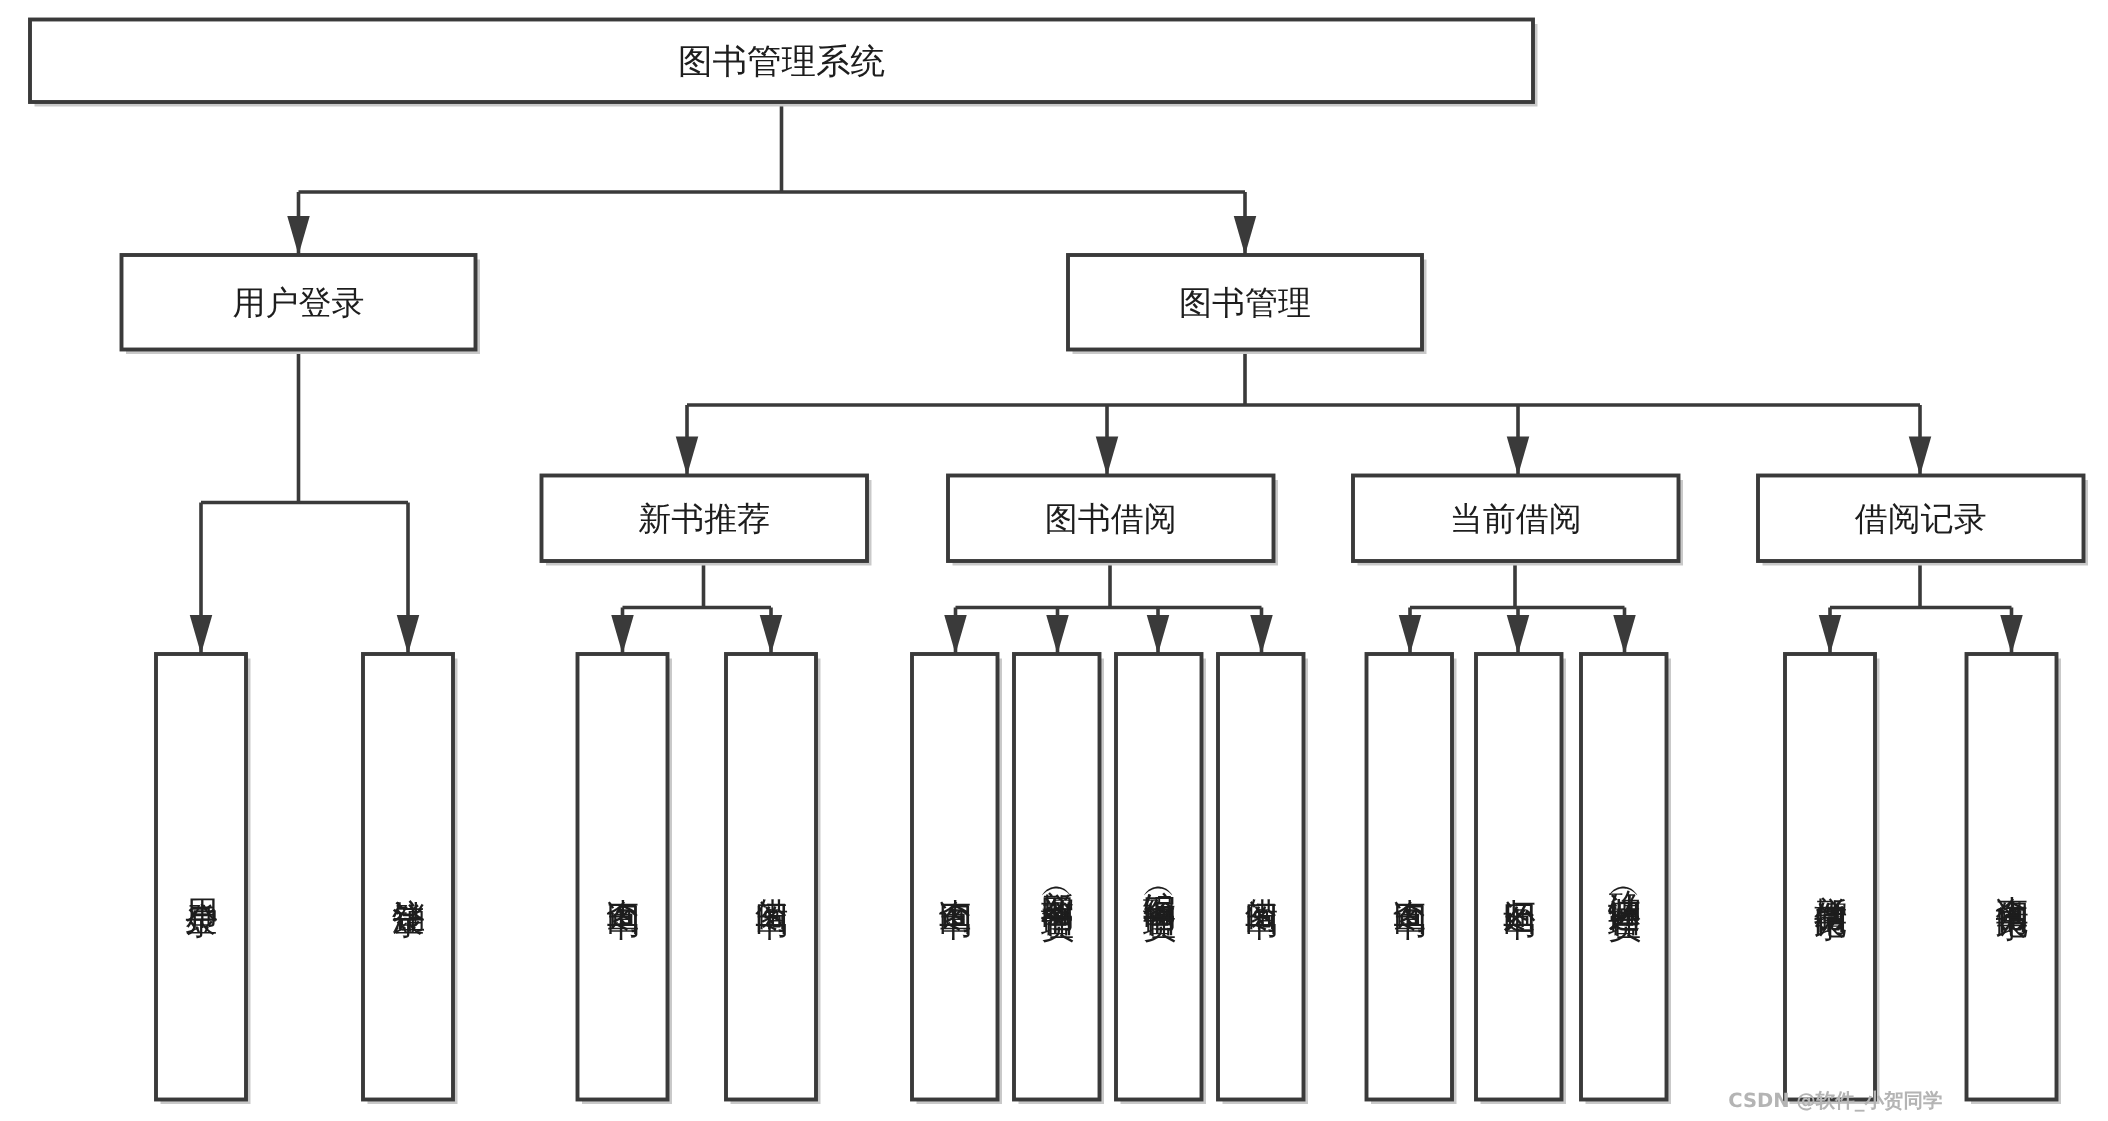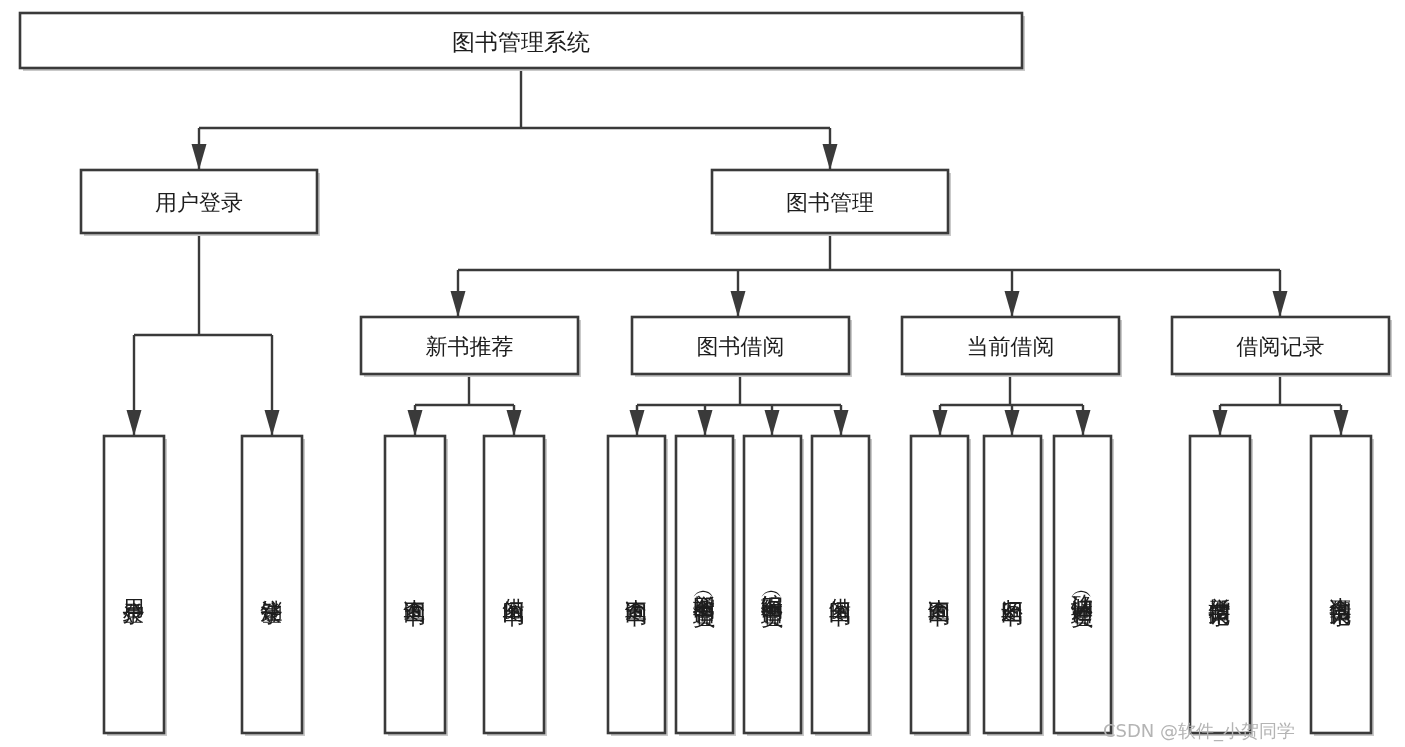--- a/index.html
+++ b/index.html
@@ -74,23 +74,24 @@
     letter-spacing: 2px;
     color: #1d1d1d;
     white-space: nowrap;
     pointer-events: none;
   }
   #watermark {
     position: absolute;
     right: 8px;
     bottom: 4px;
     font-family: "DejaVu Sans", "Liberation Sans", sans-serif;
-    font-size: 18px;
+    font-size: 13px;
     color: #b4b4b4;
     white-space: nowrap;
+    font-weight: bold;
   }
 </style>
 </head>
 <body>
 
 <div id="diagram-root">
   <svg id="diagram-svg" viewBox="0 0 1405 747" xmlns="http://www.w3.org/2000/svg">
     <g id="connector-layer">
         <line x1="521" y1="68" x2="521" y2="128" class="connector"></line>
         <line x1="199" y1="128" x2="830" y2="128" class="connector"></line>

